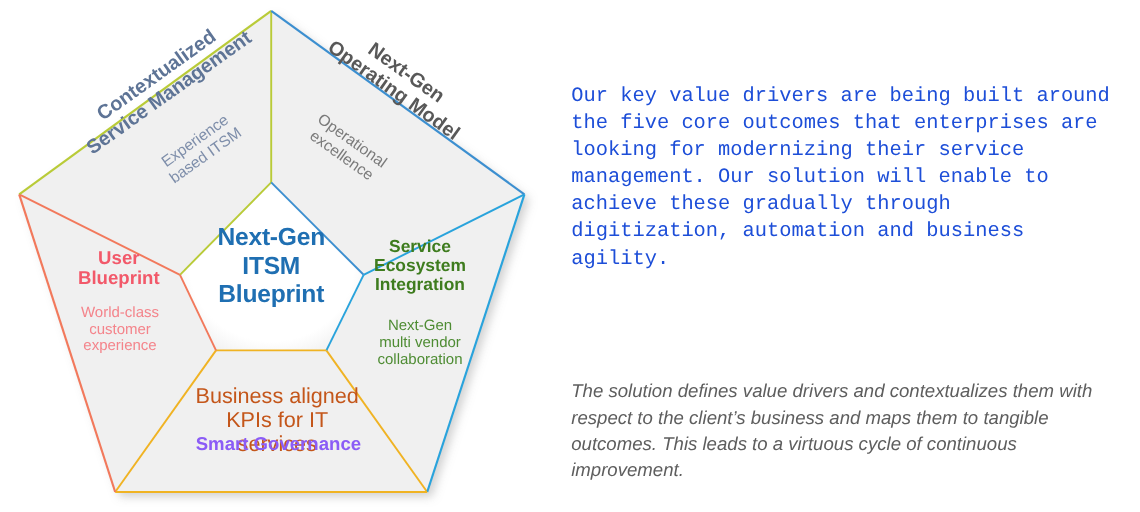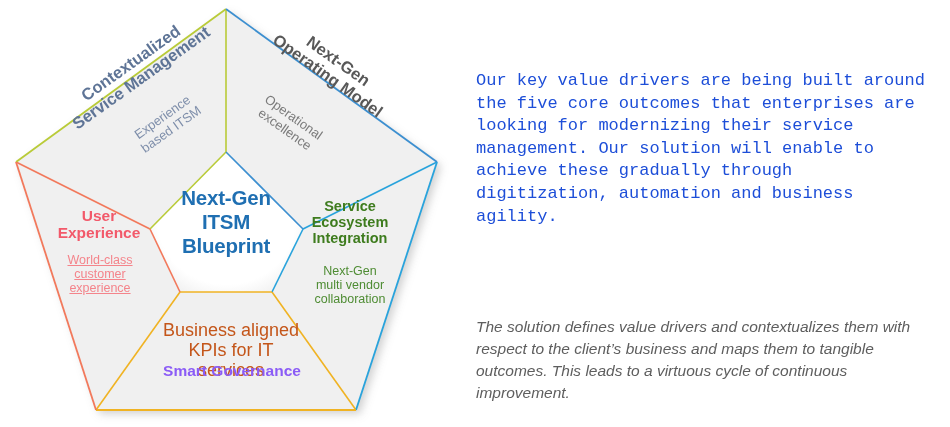--- a/index.html
+++ b/index.html
@@ -106,21 +106,20 @@
     font-size: 15.5px;
     font-weight: bold;
     color: #F2596A;
   }
   .ux-sub {
     left: 44px;
     top: 253px;
     width: 112px;
     font-size: 12.5px;
     color: #F4848B;
-    text-decoration: underline;
   }
 
   
   .sei-title {
     left: 297px;
     top: 198px;
     width: 106px;
     font-size: 14.5px;
     font-weight: bold;
     color: #3E7C1E;
@@ -247,21 +246,21 @@
 Integration</div>
     <div class="lbl sei-sub">Next-Gen
 multi vendor
 collaboration</div>
 
     <div class="lbl sg-sub">Business aligned
 KPIs for IT services</div>
     <div class="lbl bold sg-title">Smart Governance</div>
 
     <div class="lbl bold ux-title">User
-Experience</div>
+Blueprint</div>
     <div class="lbl ux-sub">World-class
 customer
 experience</div>
   </div>
 
   <div class="copy">
     <p class="copy-lead">Our key value drivers are being built around the five core outcomes that enterprises are looking for modernizing their service management. Our solution will enable to achieve these gradually through digitization, automation and business agility.</p>
     <p class="copy-note">The solution defines value drivers and contextualizes them with respect to the client’s business and maps them to tangible outcomes. This leads to a virtuous cycle of continuous improvement.</p>
   </div>
 

